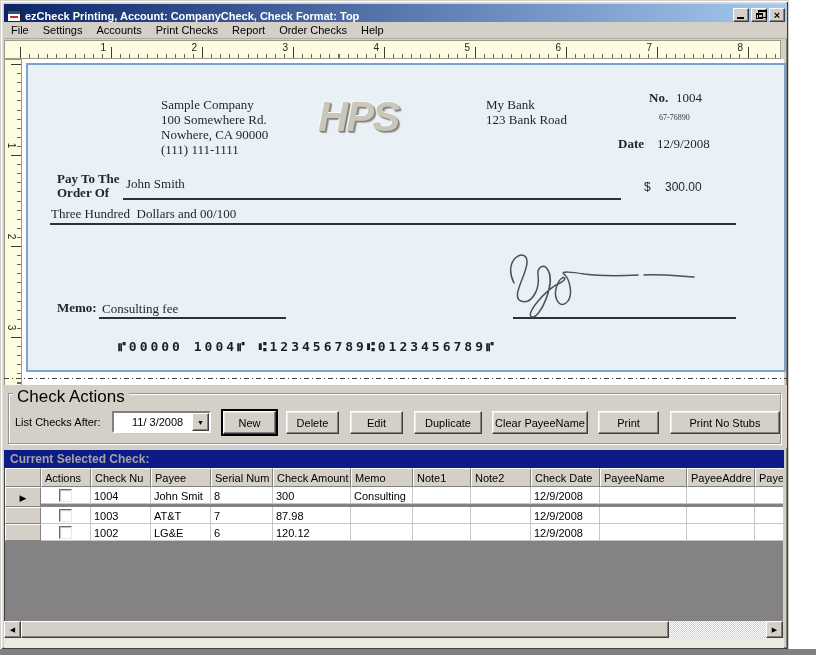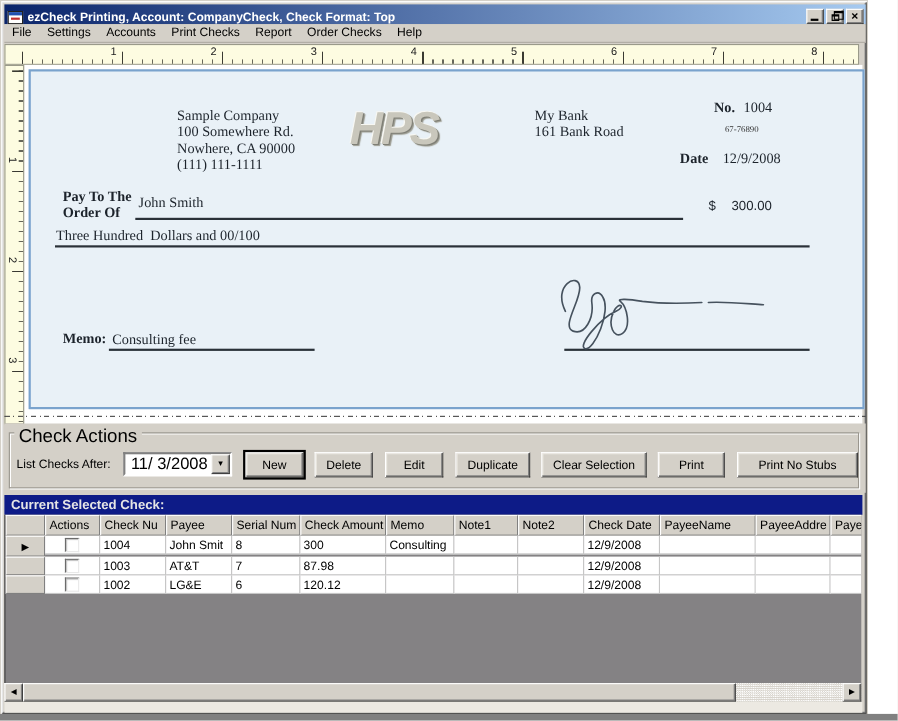--- a/index.html
+++ b/index.html
@@ -70,32 +70,32 @@
     background:repeating-linear-gradient(to right,#444 0 5px,transparent 5px 8px,#444 8px 9px,transparent 9px 12px); }
 
   
   .actions-panel { position:absolute; left:3px; top:384px; width:783px; height:63px; background:#d4d0c8; }
   .groupbox { position:absolute; left:4px; top:8px; right:6px; bottom:4px;
     border:1px solid #9a968e; box-shadow:1px 1px 0 #fff, inset 1px 1px 0 #fff; }
   .group-label { position:absolute; left:9px; top:2px; background:#d4d0c8; padding:0 4px; font-size:17px; }
   .la-label { position:absolute; left:11px; top:31px; font-size:11px; }
   .combo { position:absolute; left:108px; top:26px; width:99px; height:22px;
     background:#fff; border:2px solid; border-color:#808080 #fff #fff #808080; display:flex; }
-  .combo-text { flex:1; font-size:15px; line-height:18px; padding-left:5px; }
+  .combo-text { flex:1; font-size:11px; line-height:18px; padding-left:18px; }
   .combo-btn { width:17px; background:#d4d0c8; border:1px solid; border-color:#fff #404040 #404040 #fff;
     box-shadow:inset -1px -1px 0 #808080; font-size:7px; text-align:center; line-height:17px; color:#000; }
   .btn { position:absolute; top:26px; height:23px; background:#d4d0c8;
     border:1px solid; border-color:#fff #404040 #404040 #fff;
     box-shadow:inset -1px -1px 0 #808080, inset 1px 1px 0 #ece9e2;
     font-size:11px; text-align:right; display:flex; align-items:center; justify-content:center; }
   .btn-default { outline:2px solid #000; outline-offset:0; }
 
   
   .grid-titlebar { position:absolute; left:3px; top:449px; width:780px; height:18px;
-    background:#0d1b87; color:#e5e5e5; font-size:12px; font-weight:bold; line-height:18px; padding-left:6px; }
+    background:#0d1b87; color:#a3a3a3; font-size:12px; font-weight:bold; line-height:18px; padding-left:6px; }
   .grid-wrap { position:absolute; left:3px; top:467px; width:779px; height:153px;
     background:#848284; overflow:hidden; border-left:1px solid #404040; }
   .grow { display:flex; }
   .gcell { flex:none; font-size:11px; line-height:16px; padding:1px 3px 0 3px;
     overflow:hidden; white-space:nowrap; }
   .ghead { background:#d4d0c8; border-right:1px solid #808080; border-bottom:1px solid #808080;
     border-top:1px solid #fff; border-left:1px solid #fff; height:19px; }
   .gsel { background:#d4d0c8; border-right:1px solid #808080; border-bottom:1px solid #808080;
     border-top:1px solid #fff; border-left:1px solid #fff; text-align:center; }
   .gdata { background:#fff; border-right:1px solid #c6c6c6; border-bottom:1px solid #c6c6c6; height:17px; }
@@ -172,21 +172,21 @@
   <div class="check-box">
     <div class="abs company-block" style="left:133px; top:32px">
       <div>Sample Company</div>
       <div>100 Somewhere Rd.</div>
       <div>Nowhere, CA 90000</div>
       <div>(111) 111-1111</div>
     </div>
     <div class="abs hps-logo" style="left:290px; top:28px">HPS</div>
     <div class="abs bank-block" style="left:458px; top:32px">
       <div>My Bank</div>
-      <div>161 Bank Road</div>
+      <div>123 Bank Road</div>
     </div>
     <span class="abs b" style="left:621px; top:25px">No.</span>
     <span class="abs" style="left:648px; top:25px">1004</span>
     <span class="abs frac" style="left:631px; top:48px">67-76890</span>
     <span class="abs b" style="left:590px; top:71px">Date</span>
     <span class="abs" style="left:629px; top:71px">12/9/2008</span>
 
     <div class="abs b" style="left:29px; top:107px; line-height:14px">
       <div>Pay To The</div>
       <div>Order Of</div>
@@ -201,36 +201,37 @@
 
     <span class="abs b" style="left:29px; top:235px">Memo:</span>
     <span class="abs" style="left:74px; top:236px">Consulting fee</span>
     <div class="line" style="left:71px; top:252px; width:187px"></div>
 
     <div class="line" style="left:485px; top:252px; width:223px"></div>
     <svg class="abs" style="left:470px; top:178px" width="230" height="80" viewBox="0 0 230 80">
       <path d="M16 40 C4 16 28 4 29 18 C30 30 12 54 23 58 C34 62 42 46 40 32 C39 24 46 20 50 27 C58 40 42 76 34 74 C26 72 48 46 62 40 C72 35 64 31 60 40 C54 52 60 66 68 60 C76 54 72 36 66 31 C62 28 74 29 86 31 C102 33 122 33 140 32 M146 32 C160 31 180 33 196 34" fill="none" stroke="#46525e" stroke-width="1.5" stroke-linecap="round"></path>
     </svg>
 
+    <div class="abs micr" style="left:90px; top:274px">⑈00000 1004⑈ ⑆123456789⑆0123456789⑈</div>
   </div>
   <div class="dashline"></div>
 
   <div class="actions-panel">
     <div class="groupbox"></div>
     <span class="group-label">Check Actions</span>
     <span class="la-label">List Checks After:</span>
     <div class="combo">
       <span class="combo-text">11/ 3/2008</span>
       <span class="combo-btn">▼</span>
     </div>
     <div class="btn btn-default" style="left:219px; width:53px">New</div>
     <div class="btn" style="left:282px; width:53px">Delete</div>
     <div class="btn" style="left:346px; width:53px">Edit</div>
     <div class="btn" style="left:410px; width:68px">Duplicate</div>
-    <div class="btn" style="left:488px; width:96px">Clear Selection</div>
+    <div class="btn" style="left:488px; width:96px">Clear PayeeName</div>
     <div class="btn" style="left:594px; width:61px">Print</div>
     <div class="btn" style="left:666px; width:110px">Print No Stubs</div>
   </div>
 
   <div class="grid-titlebar">Current Selected Check:</div>
   <div class="grid-wrap">
     <div class="grow">
       <div class="gcell ghead c-sel"></div>
       <div class="gcell ghead c0">Actions</div>
       <div class="gcell ghead c1">Check Nu</div>

